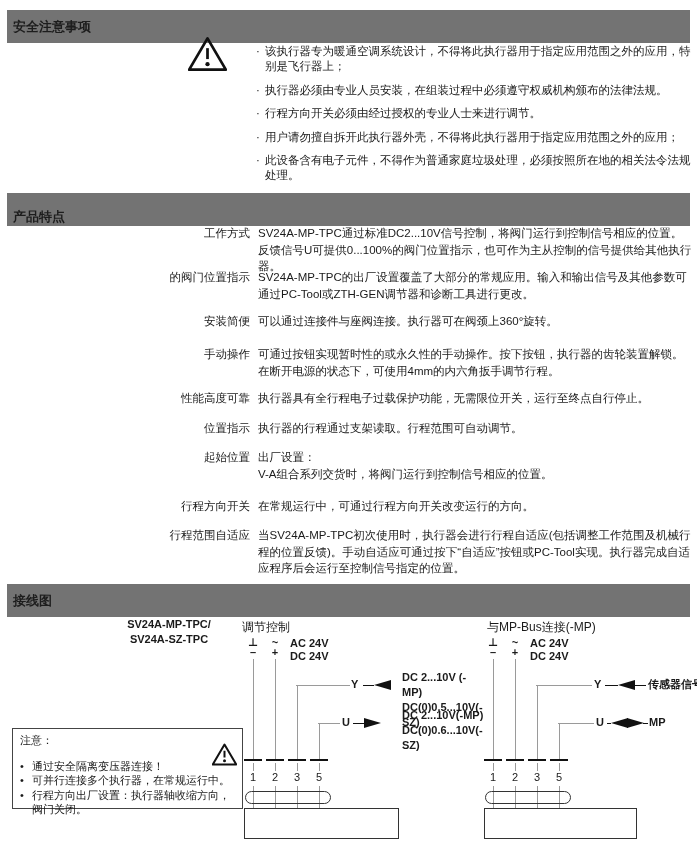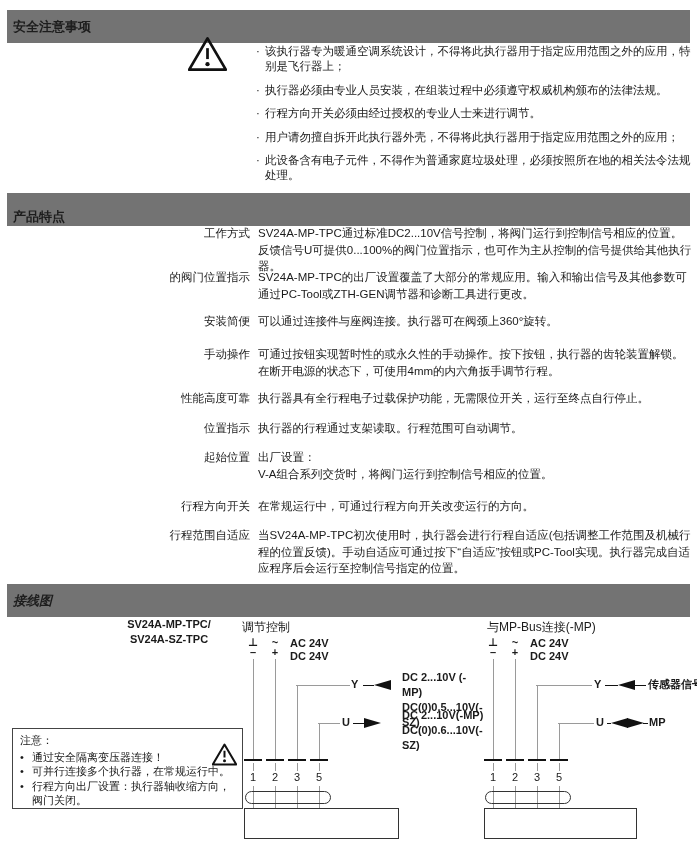--- a/index.html
+++ b/index.html
@@ -3,21 +3,21 @@
 <meta charset="utf-8">
 <style>
   html,body{margin:0;padding:0;}
   body{width:697px;height:857px;background:#fff;position:relative;
        font-family:"Liberation Sans","DejaVu Sans",sans-serif;color:#1a1a1a;
        -webkit-font-smoothing:antialiased;}
   
   .bar{position:absolute;left:7px;width:683px;height:33px;background:#737373;
        display:flex;align-items:center;box-sizing:border-box;padding-left:6px;
        font-size:13px;font-weight:bold;color:#1d1d1d;}
-  #bar-safety{top:10px;} #bar-features{top:193px;align-items:flex-end;} #bar-wiring{top:584px;font-style:italic;}
+  #bar-safety{top:10px;} #bar-features{top:193px;align-items:flex-end;} #bar-wiring{top:584px;}
   
   .warn-tri-lg{position:absolute;left:188px;top:36px;width:39px;height:36px;}
   .warn-tri-sm{position:absolute;top:14px;right:5px;width:25px;height:23px;}
   .safety-list{position:absolute;left:256px;top:44px;width:436px;}
   .sb{display:flex;margin-bottom:8px;font-size:11.5px;line-height:15.4px;}
   .sb .m{width:9px;flex:none;}
   .sb .t{flex:1;}
   
   .frow{position:absolute;left:0;width:697px;font-size:11.5px;line-height:16.5px;}
   .frow .lab{position:absolute;left:60px;width:190px;text-align:right;}
@@ -26,21 +26,21 @@
   #fr4{top:390px;} #fr5{top:420px;} #fr6{top:449px;} #fr7{top:498px;} #fr8{top:527px;}
   
   .model-title{position:absolute;left:108px;top:617px;width:122px;text-align:center;
        font-weight:bold;font-size:11px;line-height:15px;}
   .wcap{position:absolute;top:619px;font-size:12px;}
   #cap-left{left:242px;} #cap-right{left:487px;}
   
   .note-box{position:absolute;left:12px;top:728px;width:231px;height:81px;
        border:1px solid #444;box-sizing:border-box;padding:4px 7px;
        font-size:11px;line-height:14.5px;}
-  .note-title{margin-bottom:2px;}
+  .note-title{margin-bottom:11px;}
   .ni{display:flex;}
   .ni .m{width:12px;flex:none;}
   .ni .t{flex:1;}
   
   .diagram{position:absolute;top:636px;width:240px;height:212px;}
   #diag0{left:244px;} #diag1{left:484px;}
   .sym{position:absolute;width:16px;text-align:center;font-size:11px;font-weight:bold;line-height:10px;}
   .gsym{left:1px;top:1px;} .psym{left:23px;top:1px;}
   .power{position:absolute;left:46px;top:1px;font-size:11px;font-weight:bold;line-height:13px;white-space:nowrap;}
   .wire{position:absolute;width:1.5px;background:#9a9a9a;}

